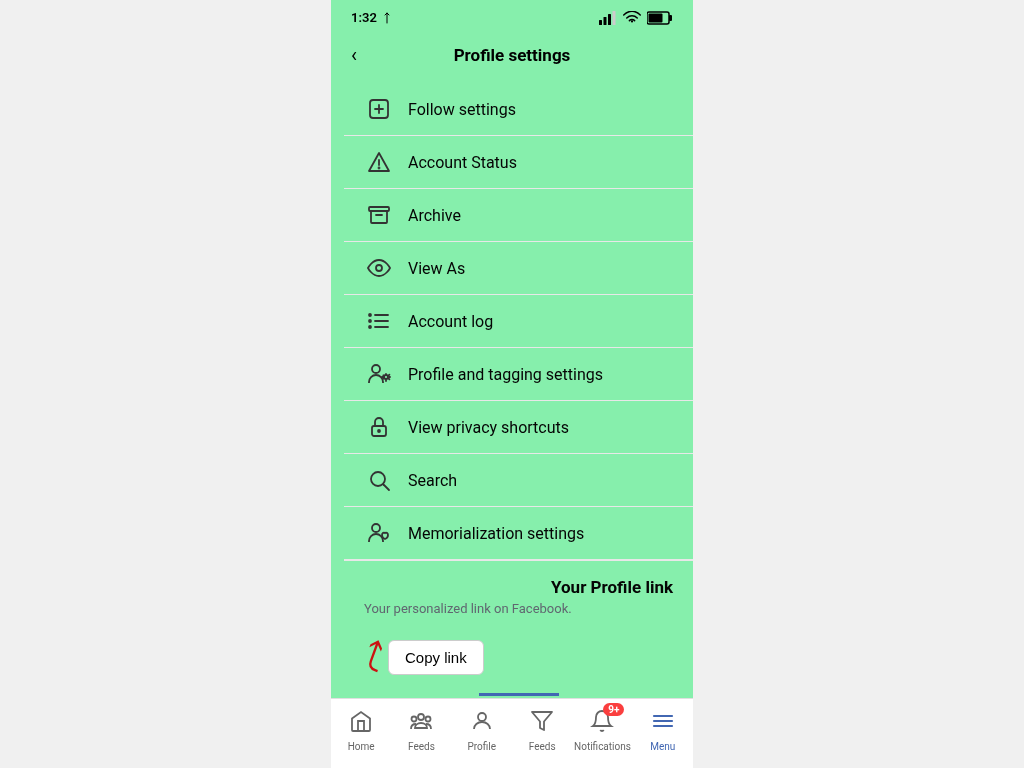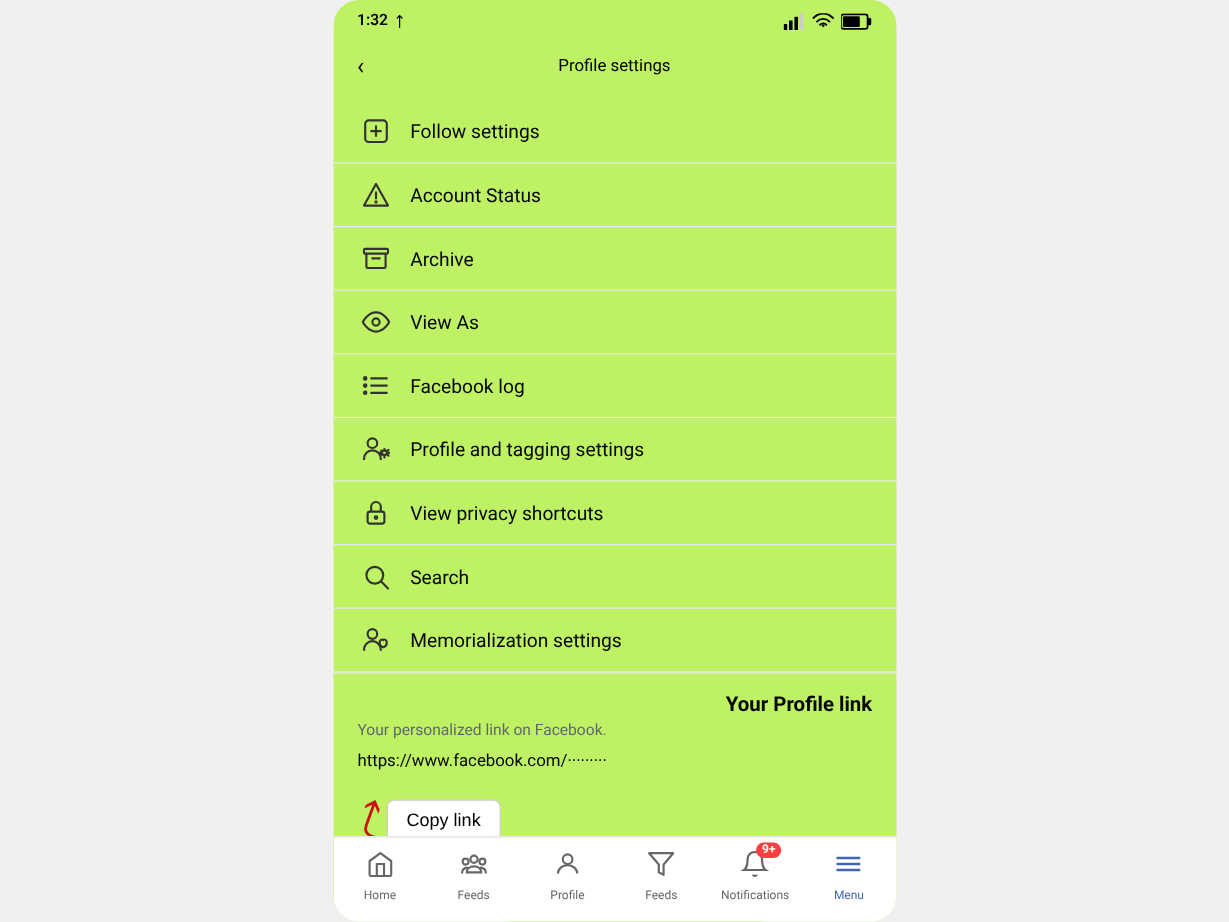--- a/index.html
+++ b/index.html
@@ -8,28 +8,27 @@
       font-family: -apple-system, BlinkMacSystemFont, 'Segoe UI', Roboto, sans-serif;
       width: 1024px;
       height: 768px;
       overflow: hidden;
       display: flex;
       justify-content: center;
       align-items: flex-start;
       background: #f0f0f0;
     }
     .phone-frame {
-      width: 469px;
+      width: 362px;
       height: 768px;
-      background: #bef264;
+      background: #86efac;
       position: relative;
       overflow: hidden;
       display: flex;
       flex-direction: column;
-      border-radius: 21px;
     }
     .status-bar {
       display: flex;
       justify-content: space-between;
       align-items: center;
       padding: 10px 20px 6px;
       font-size: 13px;
       font-weight: 600;
     }
     .status-bar-time {
@@ -51,27 +50,28 @@
     .back-btn {
       font-size: 20px;
       color: #000;
       cursor: pointer;
       padding: 4px;
     }
     .header-title {
       position: absolute;
       left: 50%;
       transform: translateX(-50%);
-      font-size: 14px;
-      font-weight: 400;
+      font-size: 17px;
+      font-weight: 700;
     }
     .content {
       flex: 1;
       overflow-y: auto;
       padding: 0 0 60px;
+      margin-left: 13px;
     }
     .menu-item {
       display: flex;
       align-items: center;
       padding: 14px 20px;
       border-bottom: 1px solid #e8e8e8;
       cursor: pointer;
     }
     .menu-icon {
       width: 30px;
@@ -283,21 +283,21 @@
       <div class="menu-icon">
         <svg class="icon-svg" viewBox="0 0 24 24" fill="none" stroke="currentColor" stroke-width="1.8">
           <line x1="8" y1="6" x2="21" y2="6" stroke-linecap="round"></line>
           <line x1="8" y1="12" x2="21" y2="12" stroke-linecap="round"></line>
           <line x1="8" y1="18" x2="21" y2="18" stroke-linecap="round"></line>
           <circle cx="3" cy="6" r="1" fill="currentColor"></circle>
           <circle cx="3" cy="12" r="1" fill="currentColor"></circle>
           <circle cx="3" cy="18" r="1" fill="currentColor"></circle>
         </svg>
       </div>
-      <div class="menu-label">Facebook log</div>
+      <div class="menu-label">Account log</div>
     </div>
 
     <div class="menu-item">
       <div class="menu-icon">
         <svg class="icon-svg" viewBox="0 0 24 24" fill="none" stroke="currentColor" stroke-width="1.8">
           <circle cx="9" cy="7" r="4"></circle>
           <path d="M2 21v-1a7 7 0 0114 0v1"></path>
           <circle cx="19" cy="15" r="2"></circle>
           <path d="M19 12v1M19 18v1M16.3 13.3l.7.7M21.7 16.7l.7.7M15 15h1M22 15h1M16.3 16.7l.7-.7M21.7 13.3l.7-.7" stroke-linecap="round"></path>
         </svg>
@@ -334,21 +334,20 @@
           <path d="M2 21v-1a7 7 0 0114 0v1"></path>
           <path d="M18 12c1-1 3 0 3 2 0 3-3 4-3 4s-3-1-3-4c0-2 2-3 3-2z" fill="none"></path>
         </svg>
       </div>
       <div class="menu-label">Memorialization settings</div>
     </div>
 
     <div class="profile-link-section">
       <div class="profile-link-title">Your Profile link</div>
       <div class="profile-link-sub">Your personalized link on Facebook.</div>
-      <div class="profile-url">https://www.facebook.com/·········</div>
     </div>
 
     <div class="arrow-indicator">
       <span class="red-arrow" style="font-size:40px; color:#cc1111; display:inline-block; transform: scaleX(-1) rotate(-20deg); margin-right: 4px;">⤴</span>
       <button class="copy-btn">Copy link</button>
     </div>
 
     <div style="display:flex; justify-content: flex-end; padding: 0 20px 8px;">
       <div class="progress-bar"></div>
     </div>

